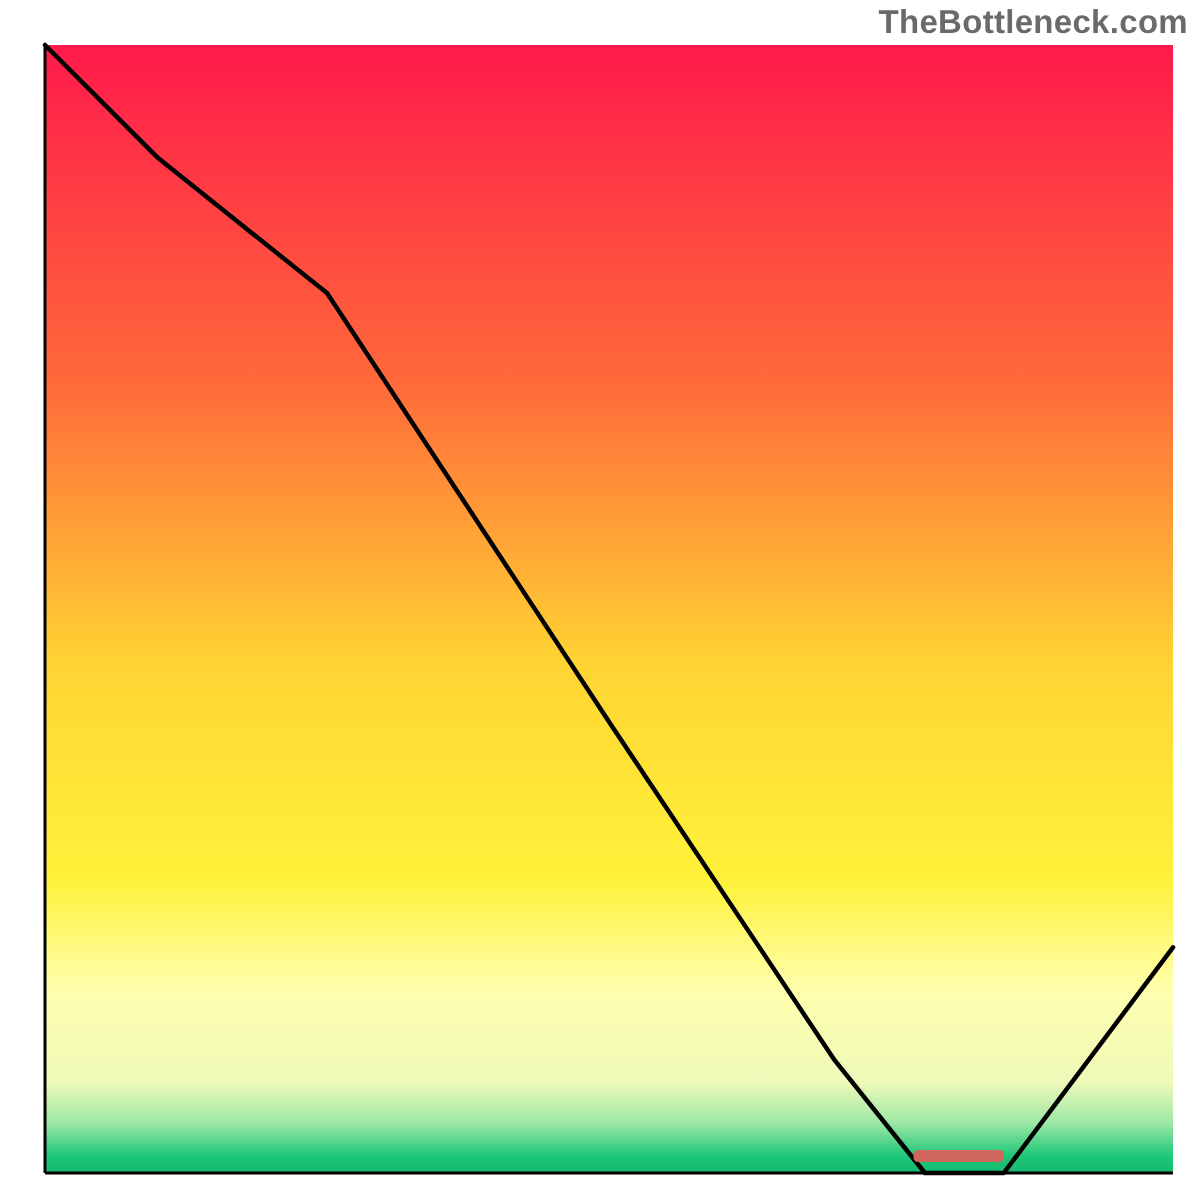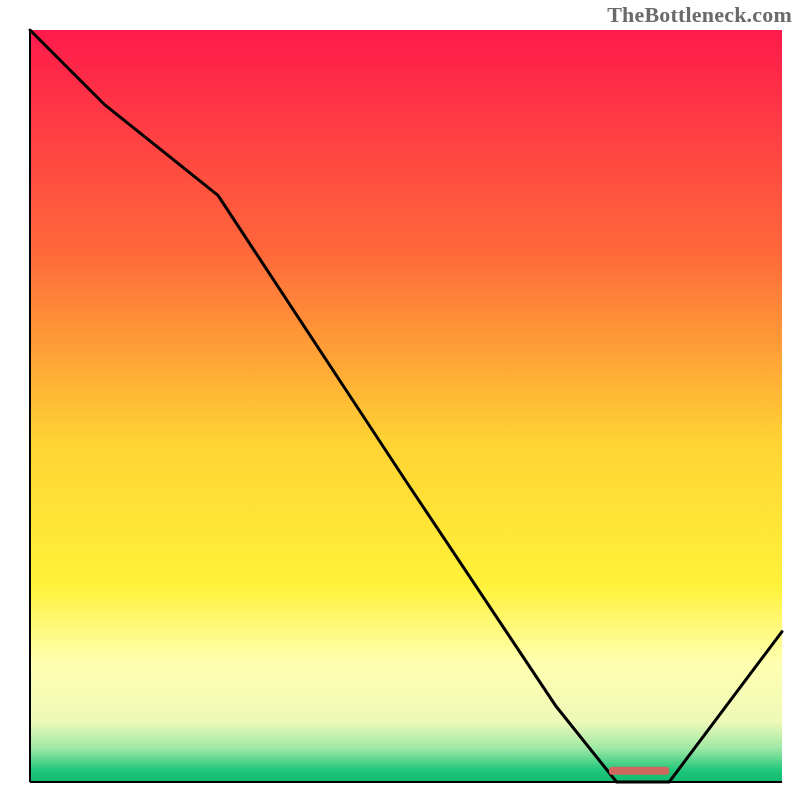--- a/index.html
+++ b/index.html
@@ -8,21 +8,20 @@
     width: 800px;
     height: 800px;
     background: #ffffff;
     font-family: Arial, Helvetica, sans-serif;
     overflow: hidden;
   }
   .frame {
     position: relative;
     width: 800px;
     height: 800px;
-    font-family: Liberation Serif, serif;
   }
   .watermark {
     position: absolute;
     top: 2px;
     right: 8px;
     font-size: 22px;
     font-weight: 600;
     color: #6a6a6a;
     letter-spacing: 0.2px;
   }

